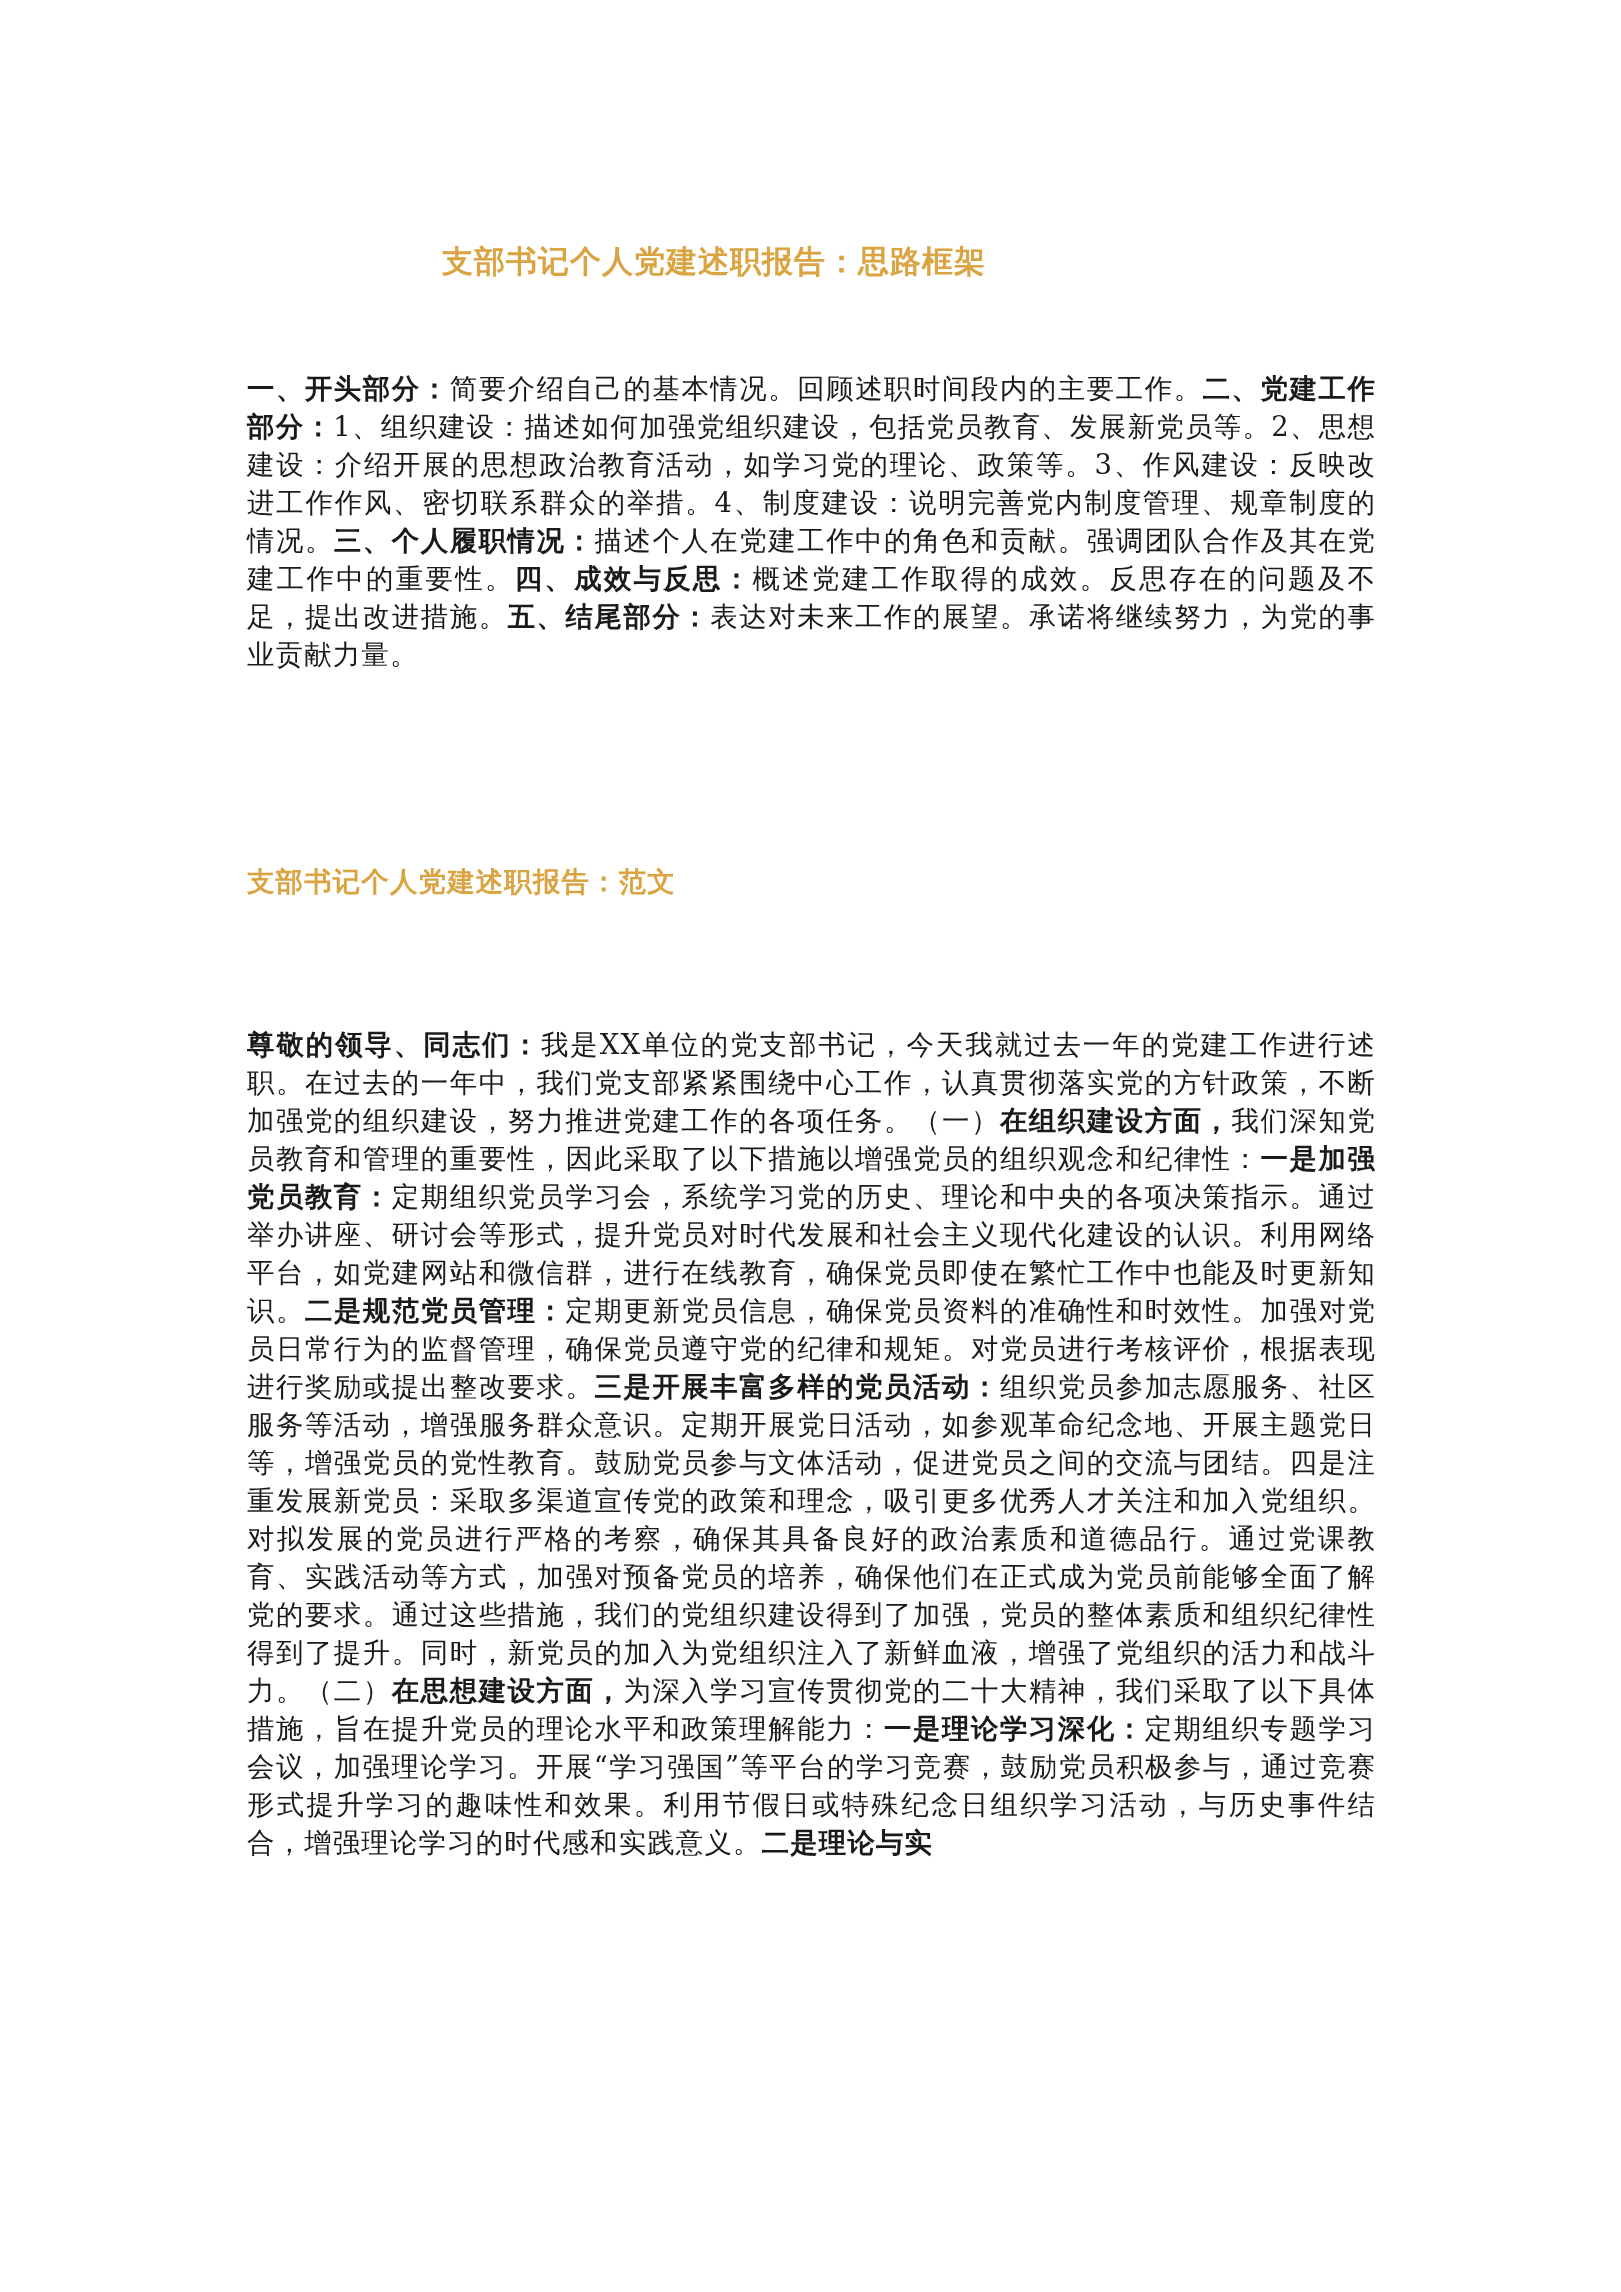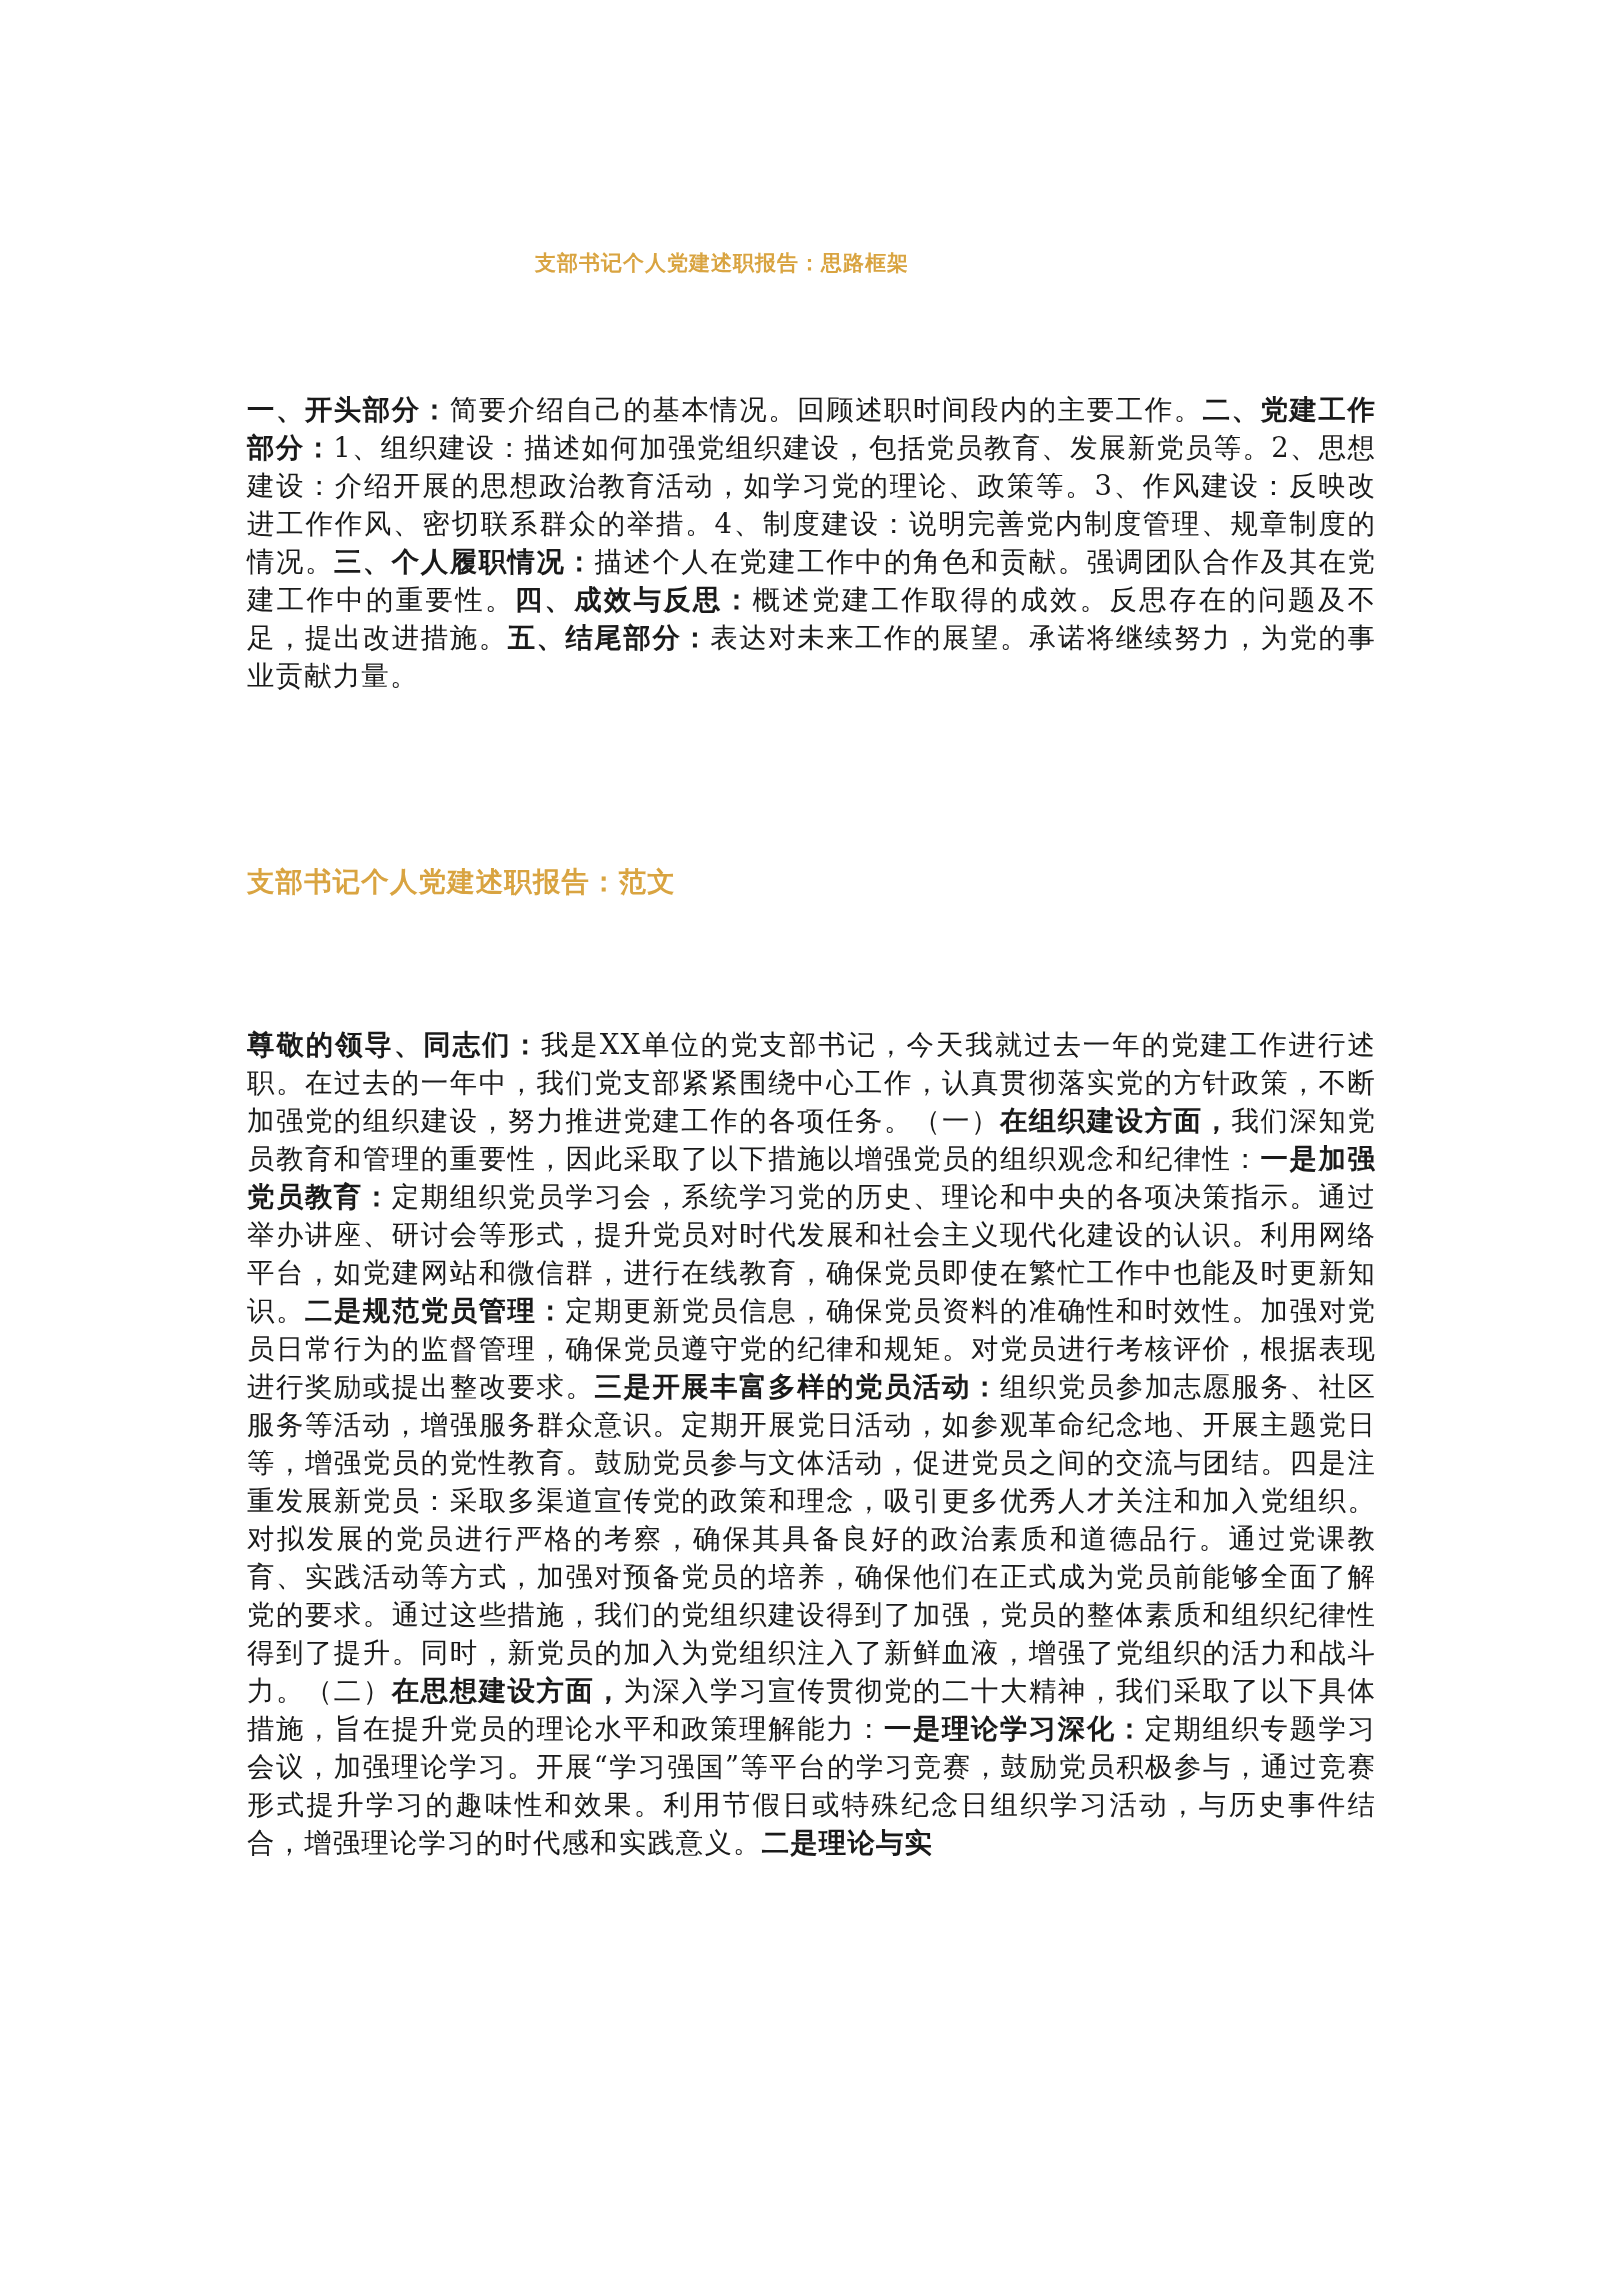--- a/index.html
+++ b/index.html
@@ -1,24 +1,24 @@
 <!DOCTYPE html>
 <html><head>
 <meta charset="utf-8">
 <style>
   html, body { margin: 0; padding: 0; background: #ffffff; }
   body { width: 1621px; height: 2293px; position: relative; overflow: hidden;
          font-family: "DejaVu Serif", "Liberation Serif", serif; color: #1a1a1a; }
   .page-title { position: absolute; top: 233px; left: 0; width: 1412px; text-align: center;
                 font-family: "DejaVu Sans", "Liberation Sans", sans-serif; font-weight: bold;
-                font-size: 21px; color: #d9a441; letter-spacing: 1px; margin: 16px; }
+                font-size: 31px; color: #d9a441; letter-spacing: 1px; margin: 8px; }
   .para { position: absolute; left: 247px; width: 1129px; font-size: 27.4px; line-height: 38px;
           text-align: justify; letter-spacing: 1.2px; margin: 0; }
   .para b { font-family: "DejaVu Sans", "Liberation Sans", sans-serif; font-weight: bold; }
-  #framework { top: 391px; }
+  #framework { top: 370px; }
   .section-heading { position: absolute; left: 247px; top: 864px; font-size: 27.4px;
                      color: #d9a441; margin: 0; letter-spacing: 1.2px;
                      font-family: "DejaVu Serif", "Liberation Serif", serif; font-weight: bold; }
   #sample { top: 1026px; }
 </style>
 </head>
 <body>
 
 <h1 class="page-title">支部书记个人党建述职报告：思路框架</h1>
 

